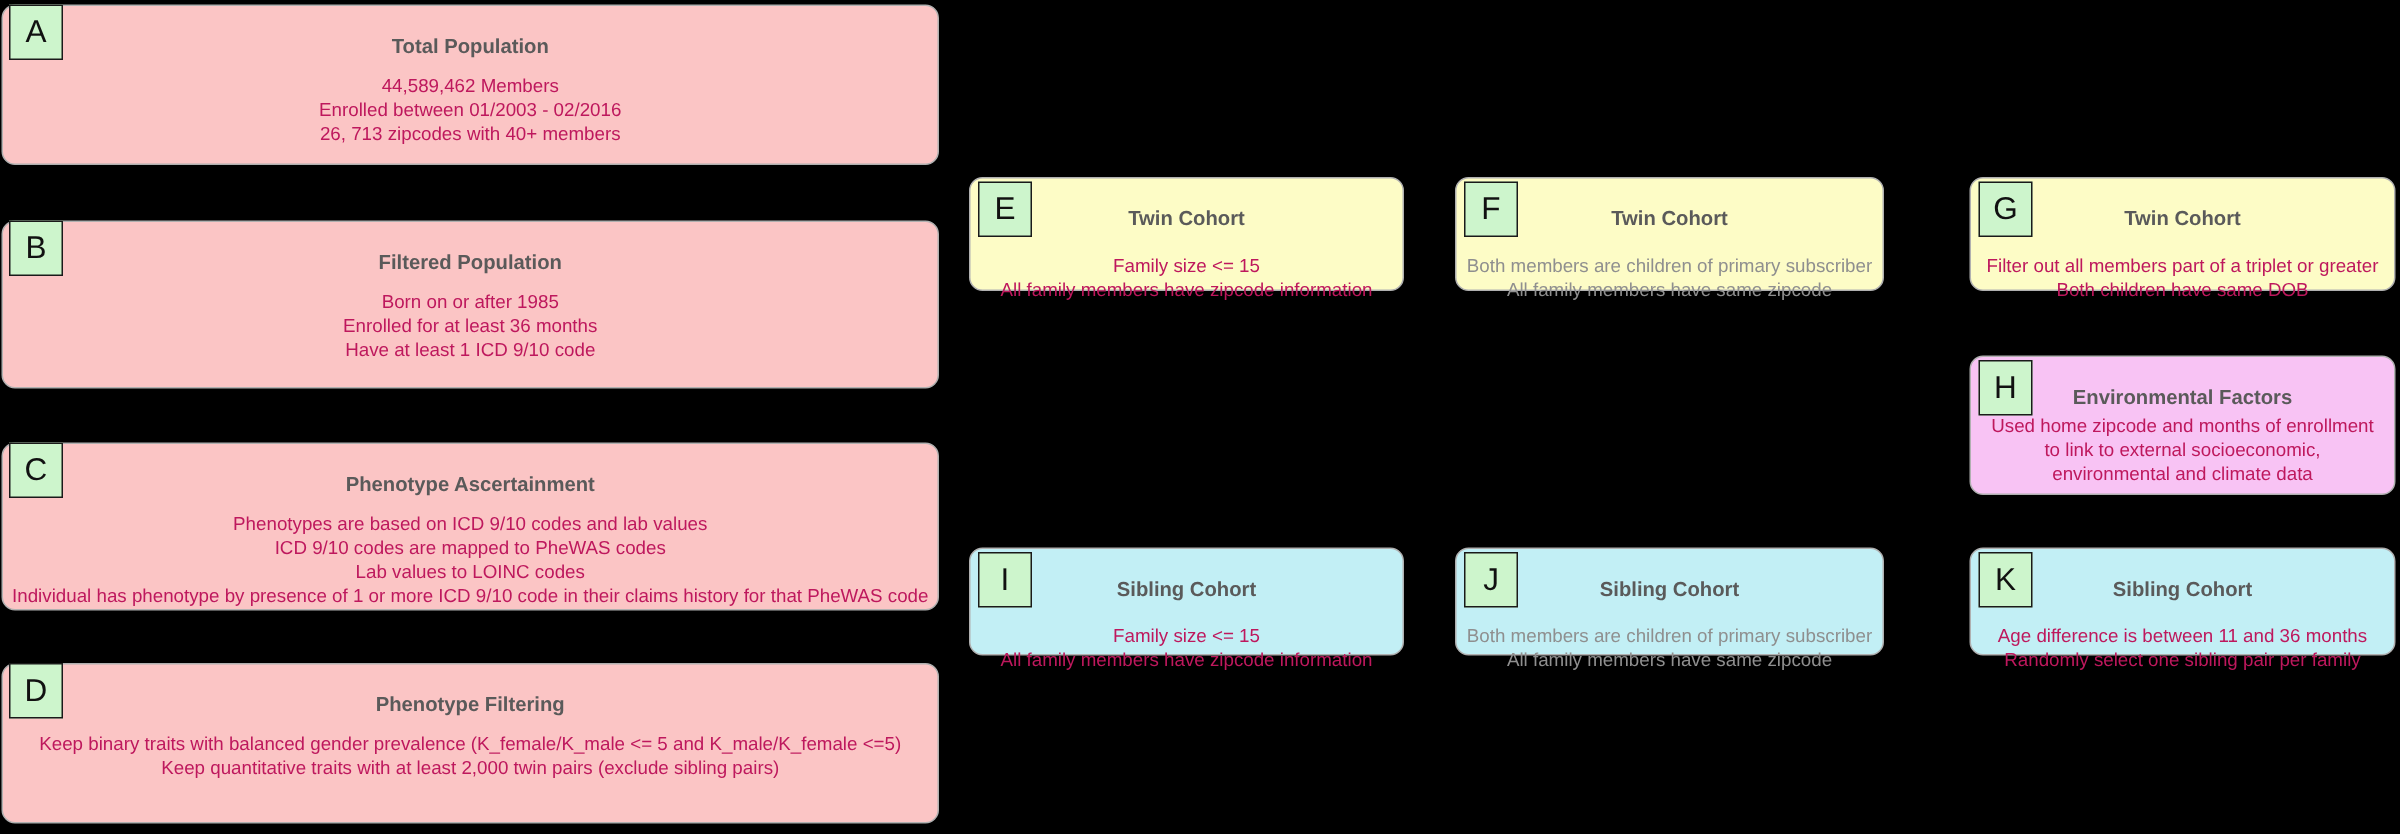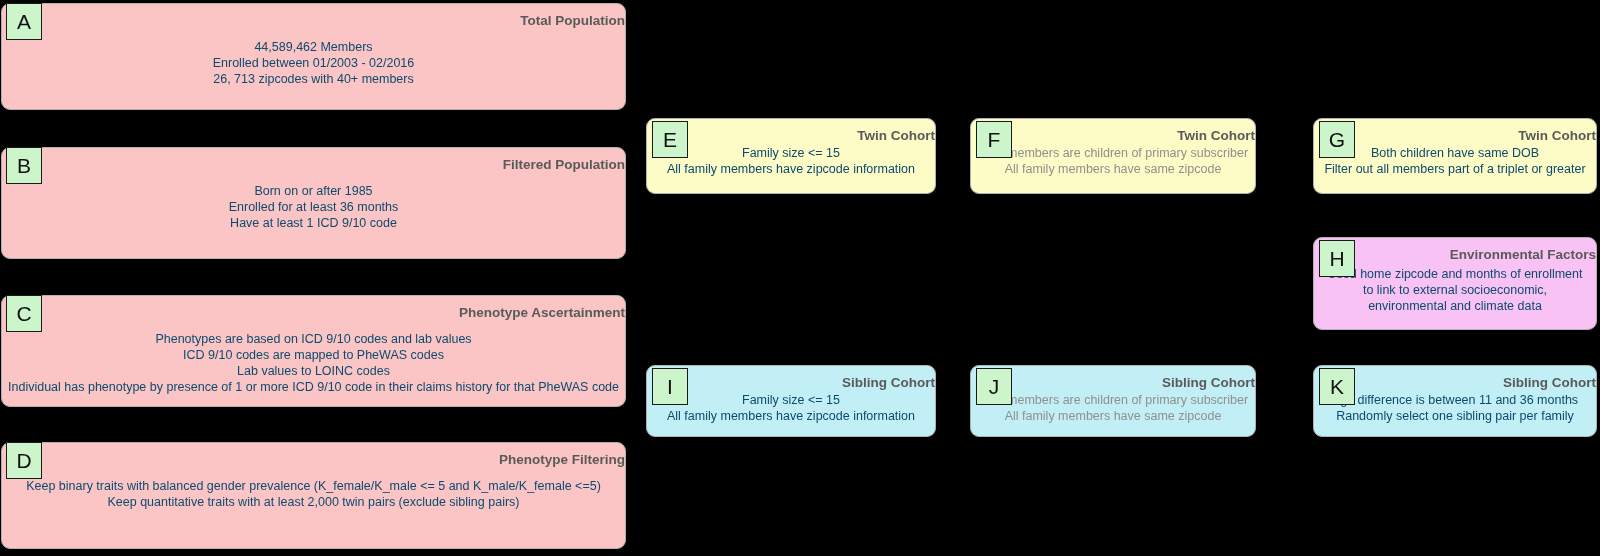--- a/index.html
+++ b/index.html
@@ -15,27 +15,26 @@
   .node.yellow{background:#fdfcc6;}
   .node.cyan{background:#c2eff5;}
   .node.magenta{background:#f8c3f4;}
   .label-square{
     position:absolute;left:5px;top:2px;width:36px;height:37px;
     background:#cdf5cc;border:1.8px solid #1a1a1a;box-sizing:border-box;
     display:flex;align-items:center;justify-content:center;
     font-size:21px;color:#111;line-height:1;
   }
   .node-title{
-    padding-top:9px;font-size:13.5px;font-weight:bold;color:#5a5a5a;
+    padding-top:19px;font-size:13.5px;font-weight:bold;color:#5a5a5a;
     white-space:nowrap;
-    text-align:right;
   }
-  .node-body{margin-top:11px;font-size:12.5px;color:#0c4a6e;line-height:16px;}
+  .node-body{margin-top:11px;font-size:12.5px;color:#be185d;line-height:16px;}
   .node-body .line{white-space:nowrap;}
-  .small .node-body{margin-top:2px;}
+  .small .node-body{margin-top:16px;}
   .muted-body .node-body{color:#8f8f8f;}
   .wrap-body .node-body{margin-top:4px;white-space:normal;padding:0 10px;}
   
   #box-a{left:1px;  top:3px;   width:625px;height:107px;}
   #box-b{left:1px;  top:147px; width:625px;height:112px;}
   #box-c{left:1px;  top:295px; width:625px;height:112px;}
   #box-d{left:1px;  top:442px; width:625px;height:107px;}
   #box-e{left:646px; top:118px;width:290px;height:76px;}
   #box-f{left:970px; top:118px;width:286px;height:76px;}
   #box-g{left:1313px;top:118px;width:284px;height:76px;}
@@ -120,22 +119,22 @@
       <div class="line">All family members have same zipcode</div>
     </div>
   </div>
 
   <div class="node yellow small" id="box-g">
     <div class="label-square">
       <span>G</span>
     </div>
     <div class="node-title">Twin Cohort</div>
     <div class="node-body">
+      <div class="line">Filter out all members part of a triplet or greater</div>
       <div class="line">Both children have same DOB</div>
-      <div class="line">Filter out all members part of a triplet or greater</div>
     </div>
   </div>
 
   <div class="node magenta small wrap-body" id="box-h">
     <div class="label-square">
       <span>H</span>
     </div>
     <div class="node-title">Environmental Factors</div>
     <div class="node-body">Used home zipcode and months of enrollment to link to external socioeconomic, environmental and climate data</div>
   </div>

